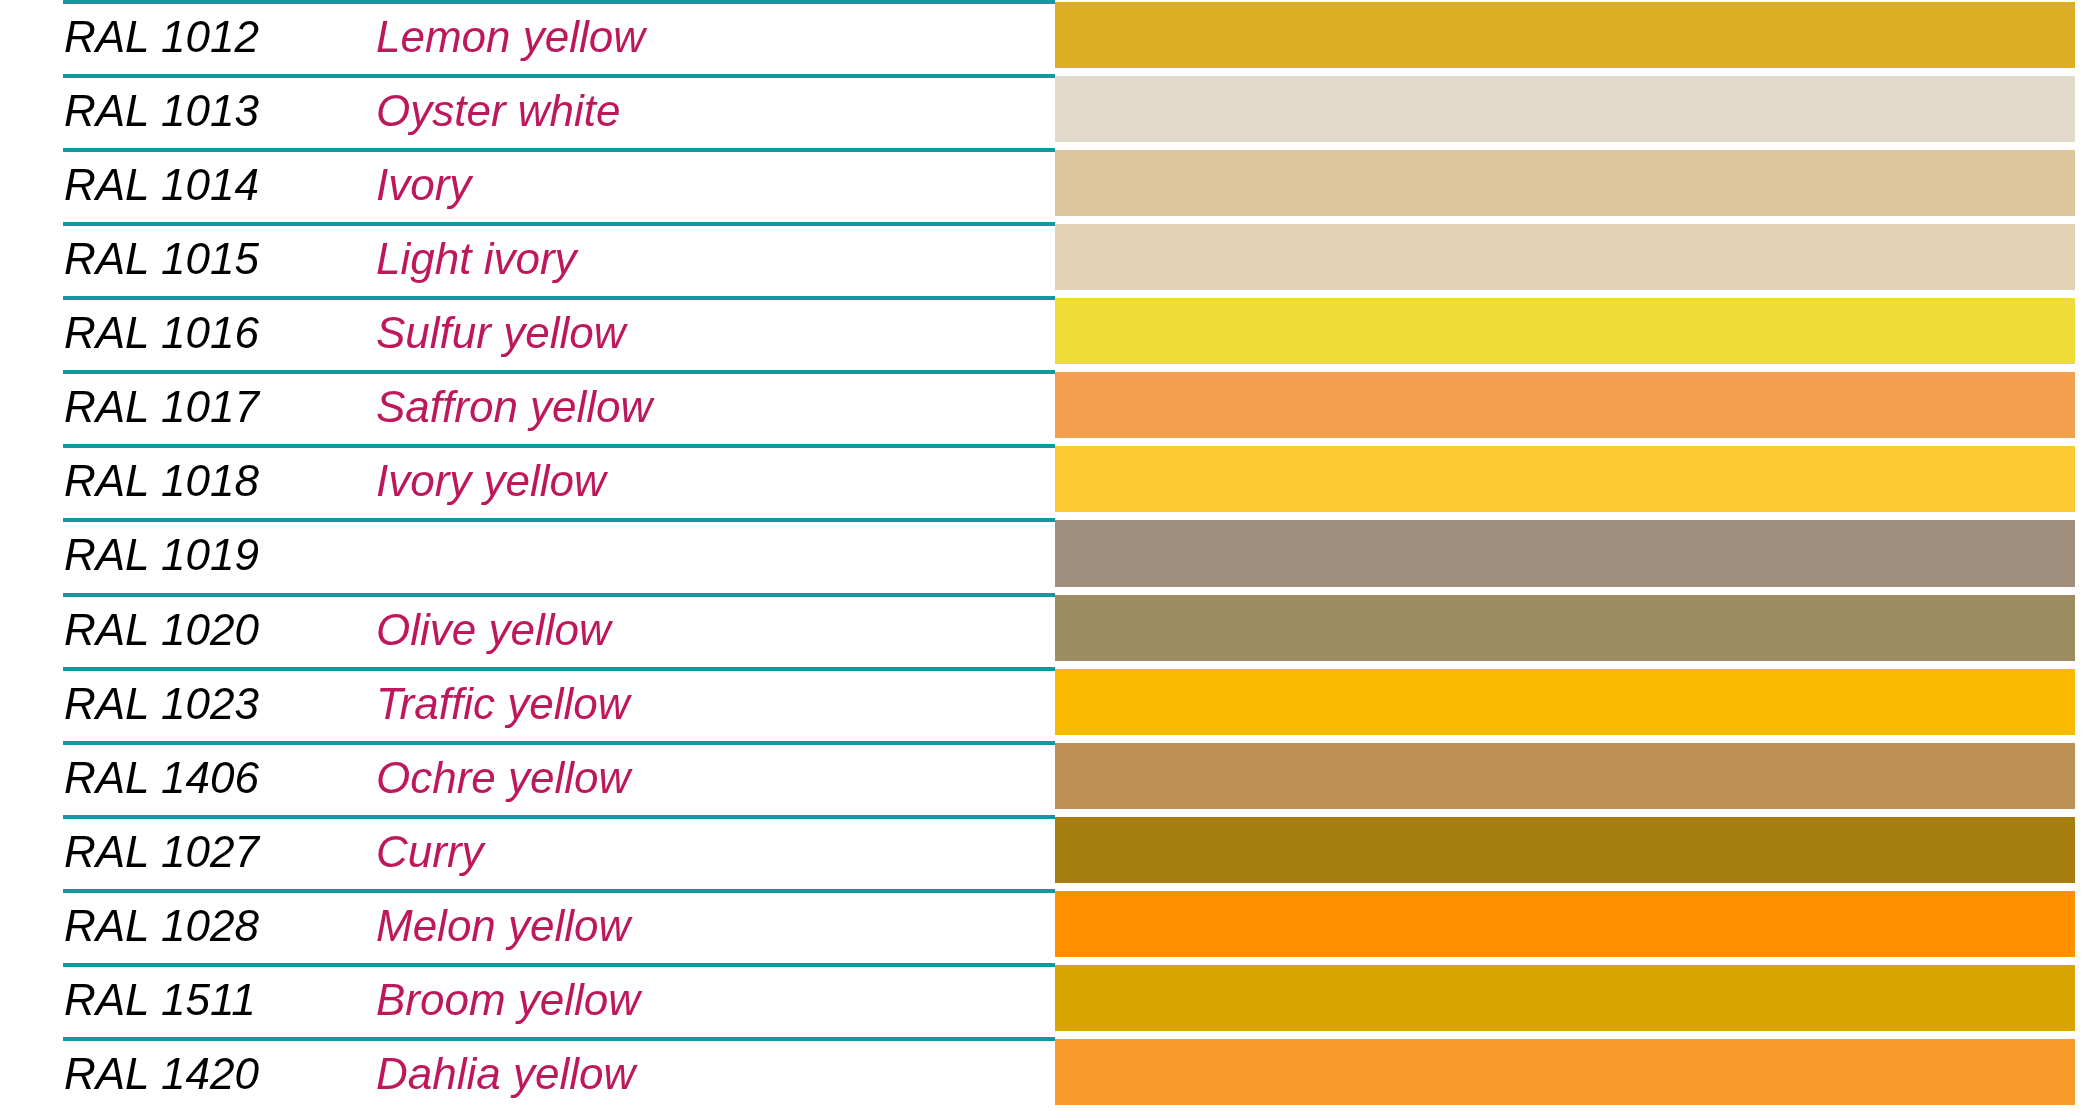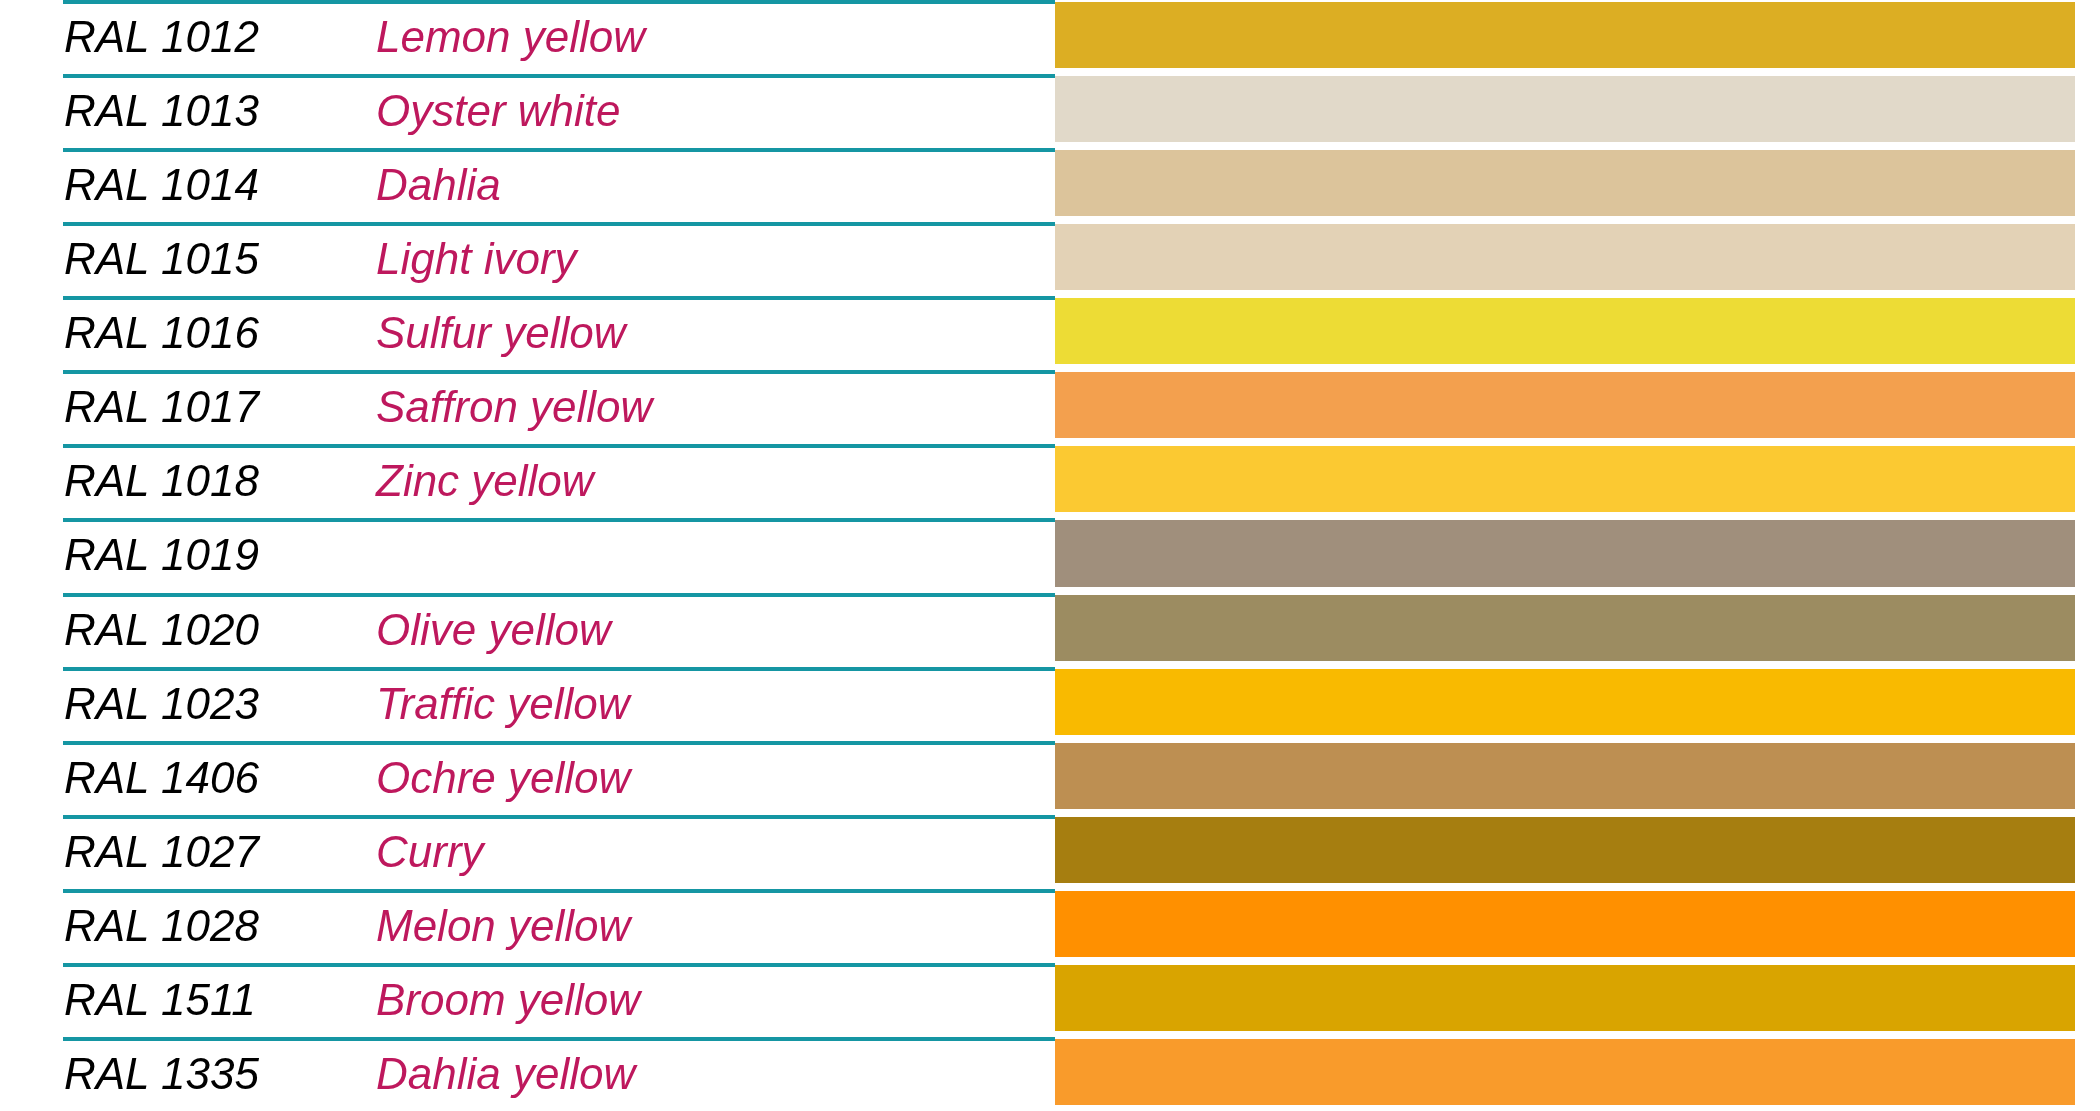--- a/index.html
+++ b/index.html
@@ -111,21 +111,21 @@
           <div class="cell-name">Oyster white</div>
         </div>
         <div class="swatch-wrap">
           <div class="swatch" style="background-color: rgb(225, 217, 201);"></div>
         </div>
       </div>
       <div class="ral-row">
         <div class="row-text">
           <div class="row-rule" style="background: rgb(21, 150, 163);"></div>
           <div class="cell-code">RAL 1014</div>
-          <div class="cell-name">Dahlia</div>
+          <div class="cell-name">Ivory</div>
         </div>
         <div class="swatch-wrap">
           <div class="swatch" style="background-color: rgb(220, 196, 155);"></div>
         </div>
       </div>
       <div class="ral-row">
         <div class="row-text">
           <div class="row-rule" style="background: rgb(21, 150, 163);"></div>
           <div class="cell-code">RAL 1015</div>
           <div class="cell-name">Light ivory</div>
@@ -151,21 +151,21 @@
           <div class="cell-name">Saffron yellow</div>
         </div>
         <div class="swatch-wrap">
           <div class="swatch" style="background-color: rgb(243, 160, 78);"></div>
         </div>
       </div>
       <div class="ral-row">
         <div class="row-text">
           <div class="row-rule" style="background: rgb(21, 150, 163);"></div>
           <div class="cell-code">RAL 1018</div>
-          <div class="cell-name">Zinc yellow</div>
+          <div class="cell-name">Ivory yellow</div>
         </div>
         <div class="swatch-wrap">
           <div class="swatch" style="background-color: rgb(251, 201, 50);"></div>
         </div>
       </div>
       <div class="ral-row">
         <div class="row-text">
           <div class="row-rule" style="background: rgb(21, 150, 163);"></div>
           <div class="cell-code">RAL 1019</div>
         </div>
@@ -229,21 +229,21 @@
           <div class="cell-code">RAL 1511</div>
           <div class="cell-name">Broom yellow</div>
         </div>
         <div class="swatch-wrap">
           <div class="swatch" style="background-color: rgb(217, 164, 0);"></div>
         </div>
       </div>
       <div class="ral-row">
         <div class="row-text">
           <div class="row-rule" style="background: rgb(21, 150, 163);"></div>
-          <div class="cell-code">RAL 1335</div>
+          <div class="cell-code">RAL 1420</div>
           <div class="cell-name">Dahlia yellow</div>
         </div>
         <div class="swatch-wrap">
           <div class="swatch" style="background-color: rgb(249, 155, 43);"></div>
         </div>
       </div>
     </div>
 </div>
 
 </body></html>

